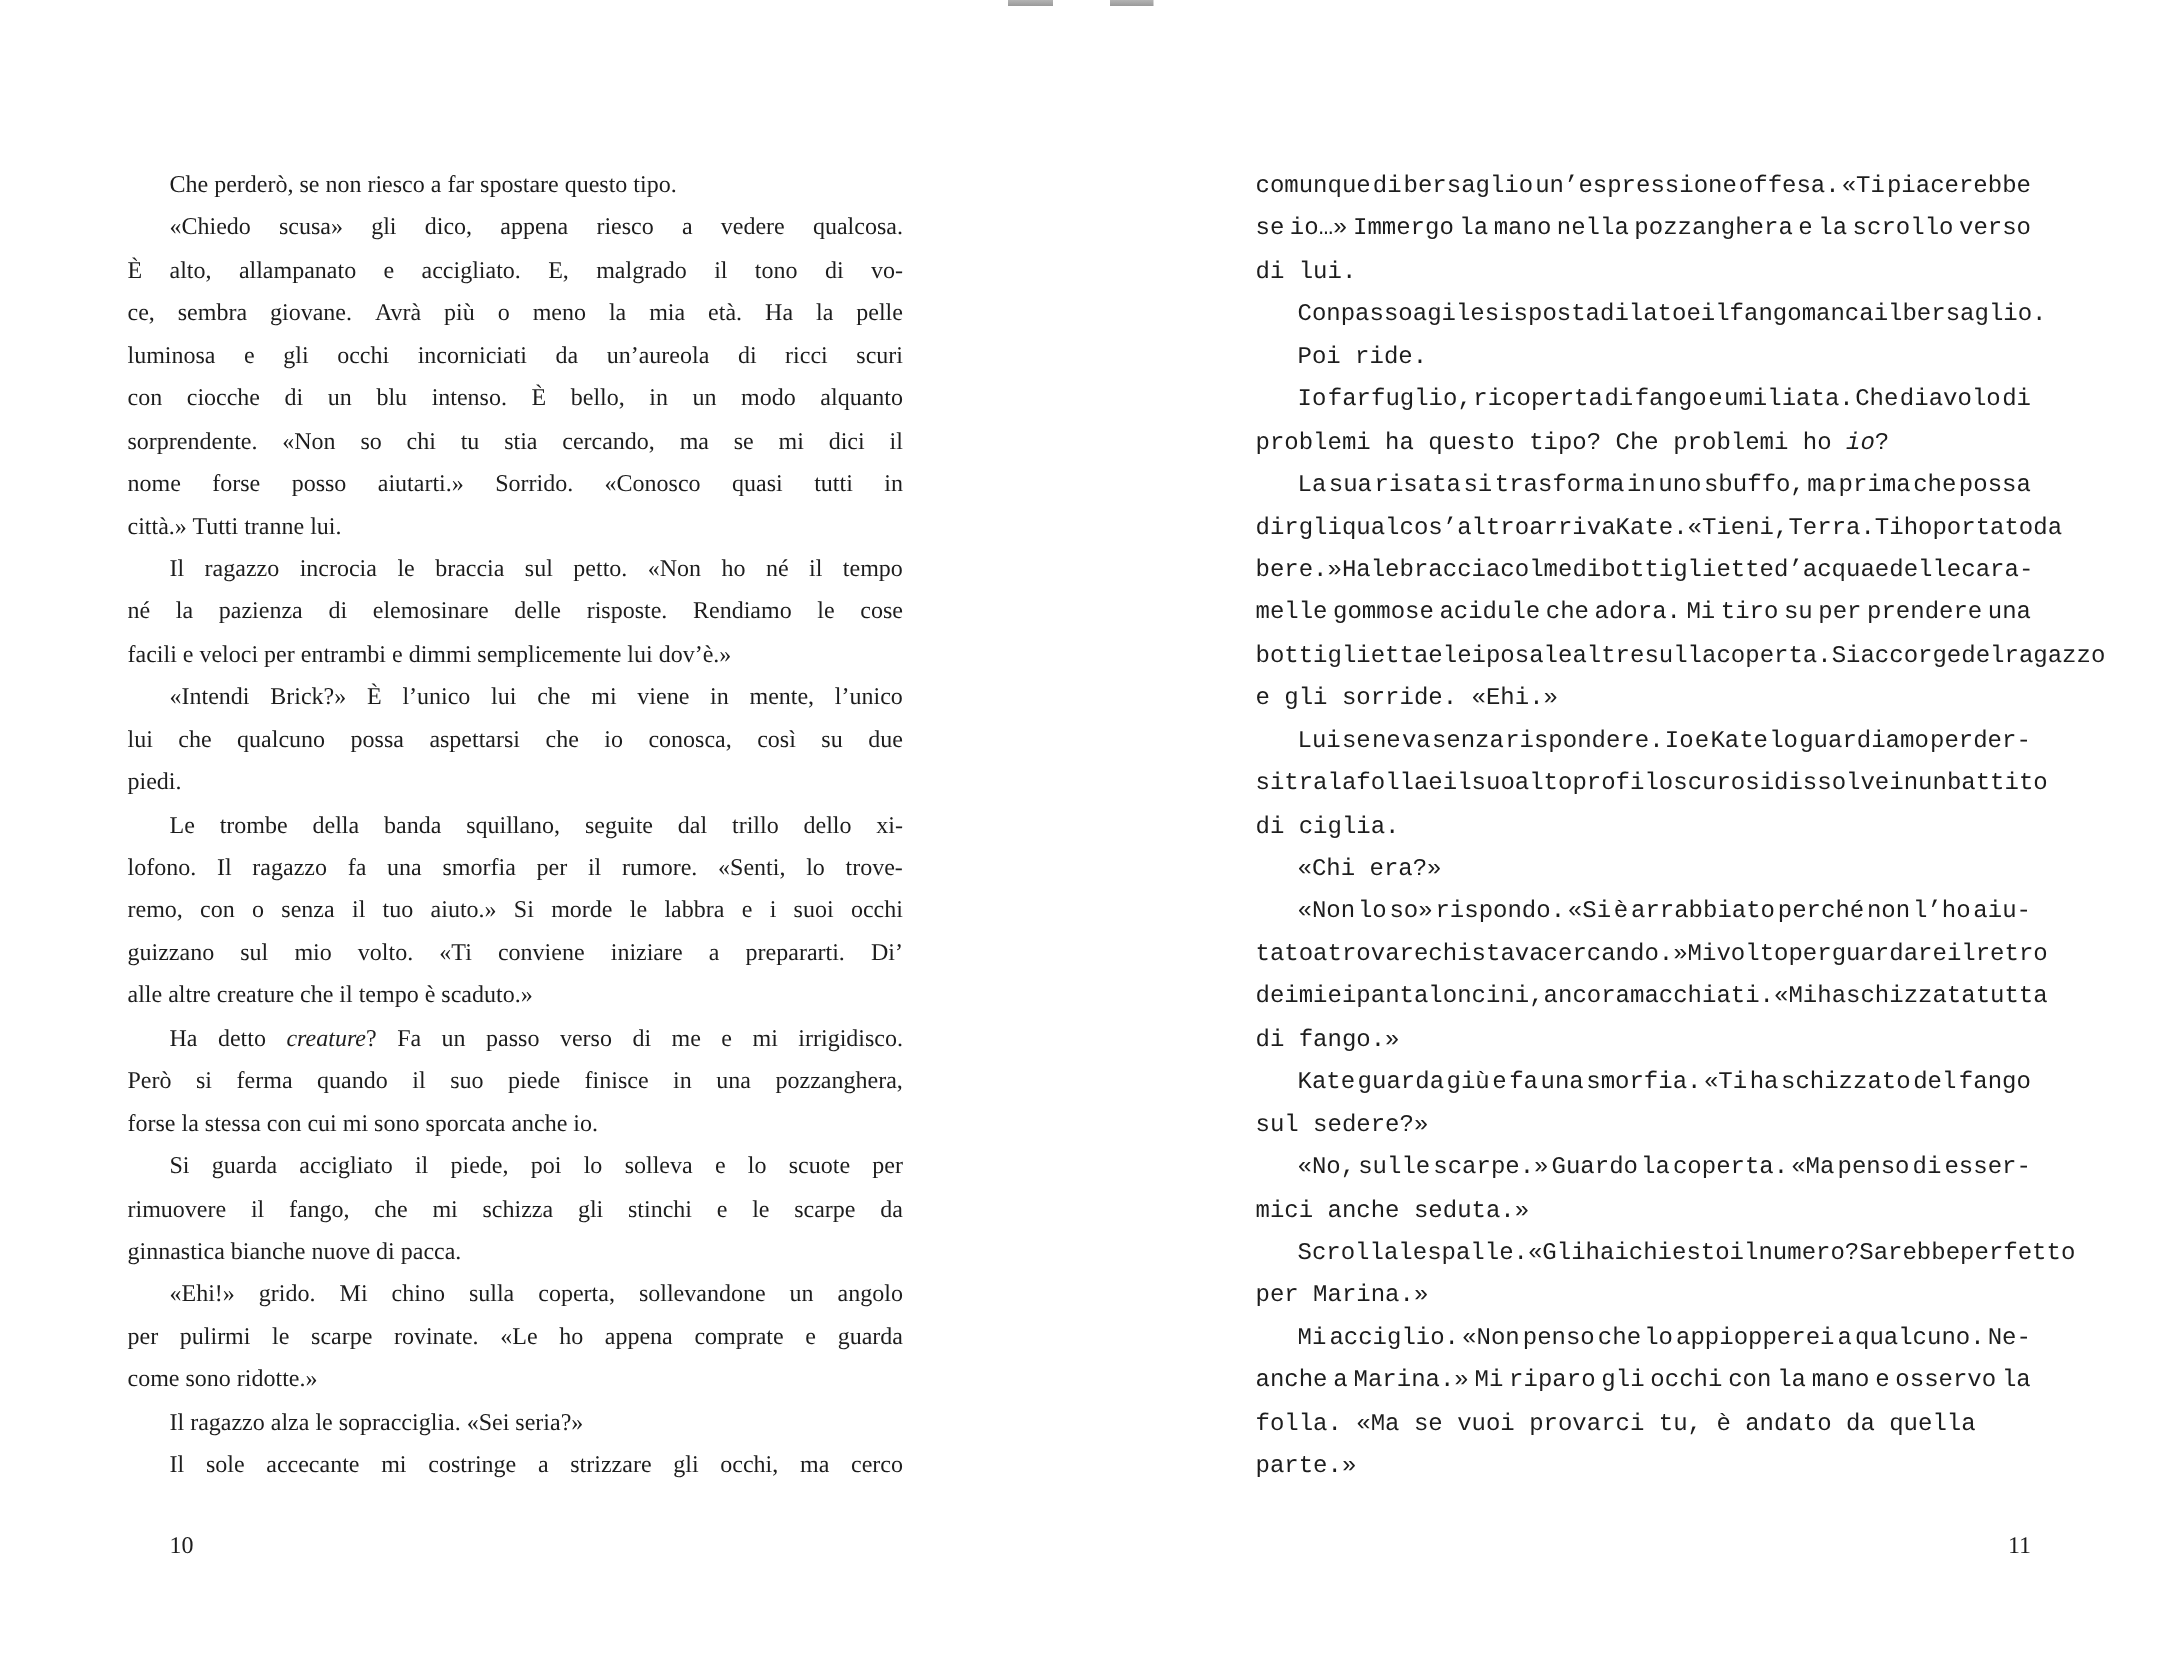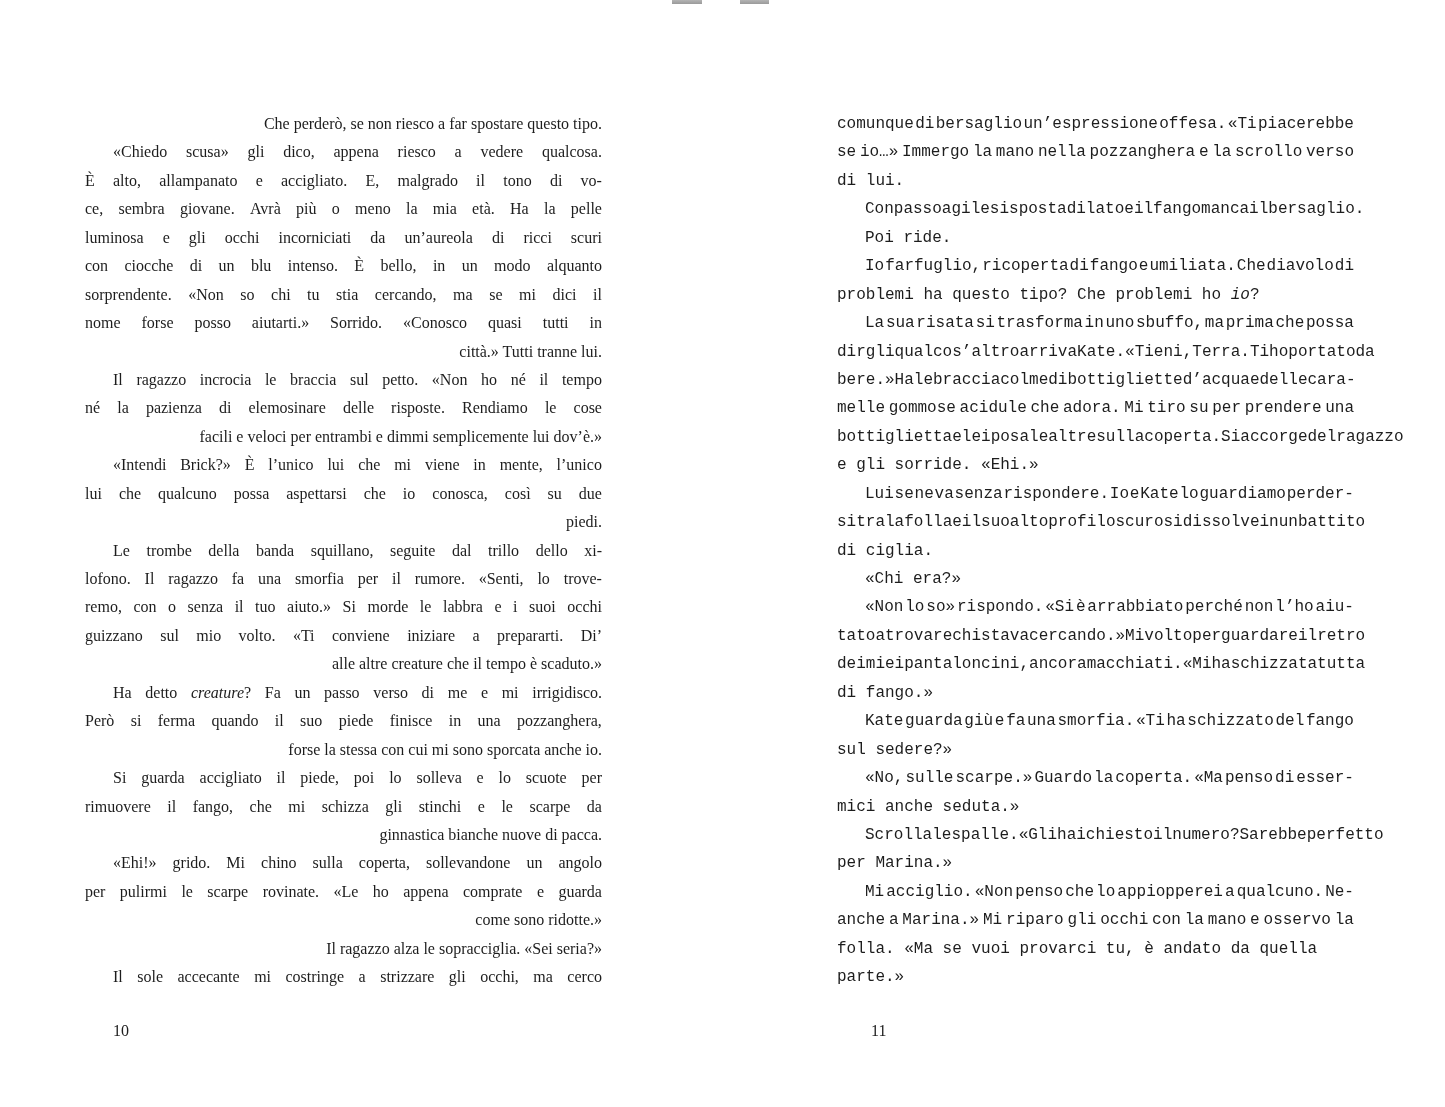--- a/index.html
+++ b/index.html
@@ -23,21 +23,21 @@
   }
   #top-bar-1 { left: 672px; width: 30px; }
   #top-bar-2 { left: 740px; width: 29px; }
 
   .page-text {
     position: absolute;
     top: 110px;
     width: 517px;
     font-size: 16px;
   }
-  #left-page-text  { left: 85px; text-align: right;  }
+  #left-page-text  { left: 85px;  }
   #right-page-text { left: 837px; font-family: Liberation Mono, monospace; }
 
   .line {
     height: 28.45px;
     line-height: 28.45px;
     white-space: pre-wrap;
   }
   .line.just {
     display: flex;
     justify-content: space-between;
@@ -47,21 +47,21 @@
   .w { white-space: nowrap; line-height: 28.45px; }
   .it { font-style: italic; }
 
   .pagenum {
     position: absolute;
     top: 1017px;
     font-size: 16px;
     line-height: 28.45px;
   }
   #page-number-left  { left: 85px; margin-left: 28px; }
-  #page-number-right { left: 871px; width: 517px; }
+  #page-number-right { left: 837px; width: 517px; text-align: right; }
 </style>
 </head>
 <body>
 
 <div id="top-bar-1" class="top-bar-fragment" style="background: linear-gradient(rgb(180, 180, 180), rgb(154, 154, 154));"></div>
 <div id="top-bar-2" class="top-bar-fragment" style="background: linear-gradient(rgb(180, 180, 180), rgb(154, 154, 154));"></div>
 
 <div id="left-page-text" class="page-text">
     <div class="line indent">Che perderò, se non riesco a far spostare questo tipo.</div>
     <div class="line just indent">

